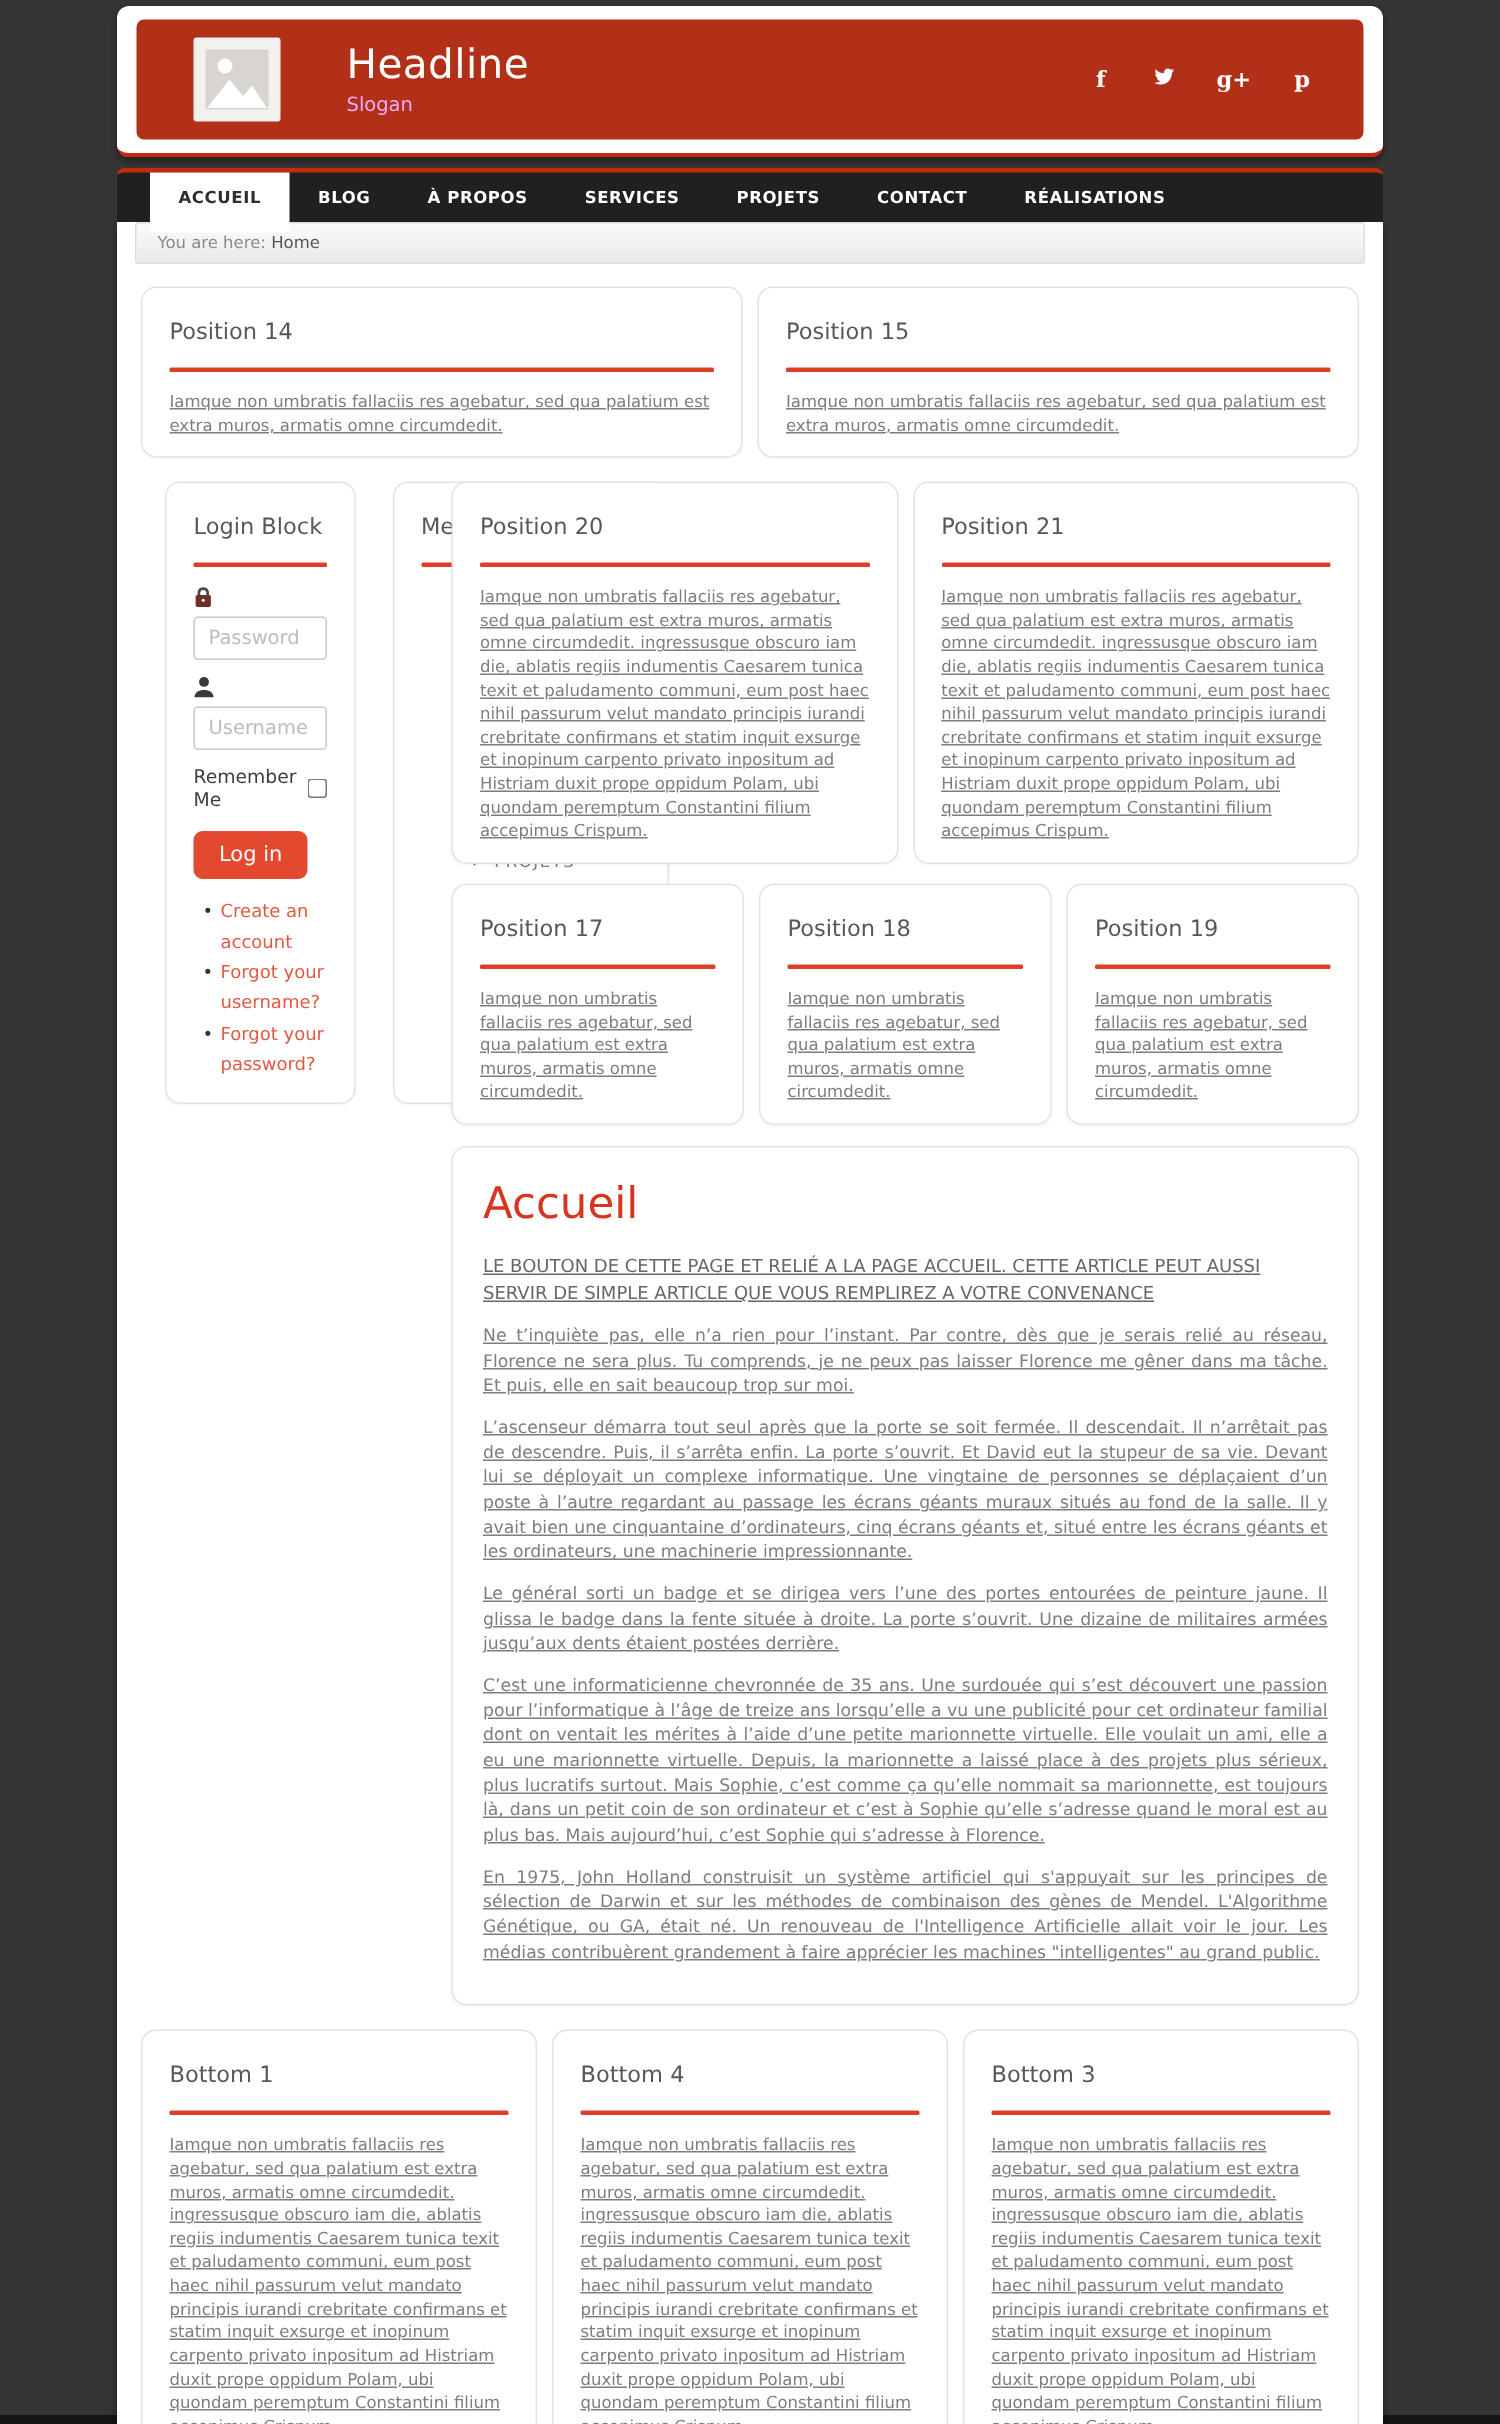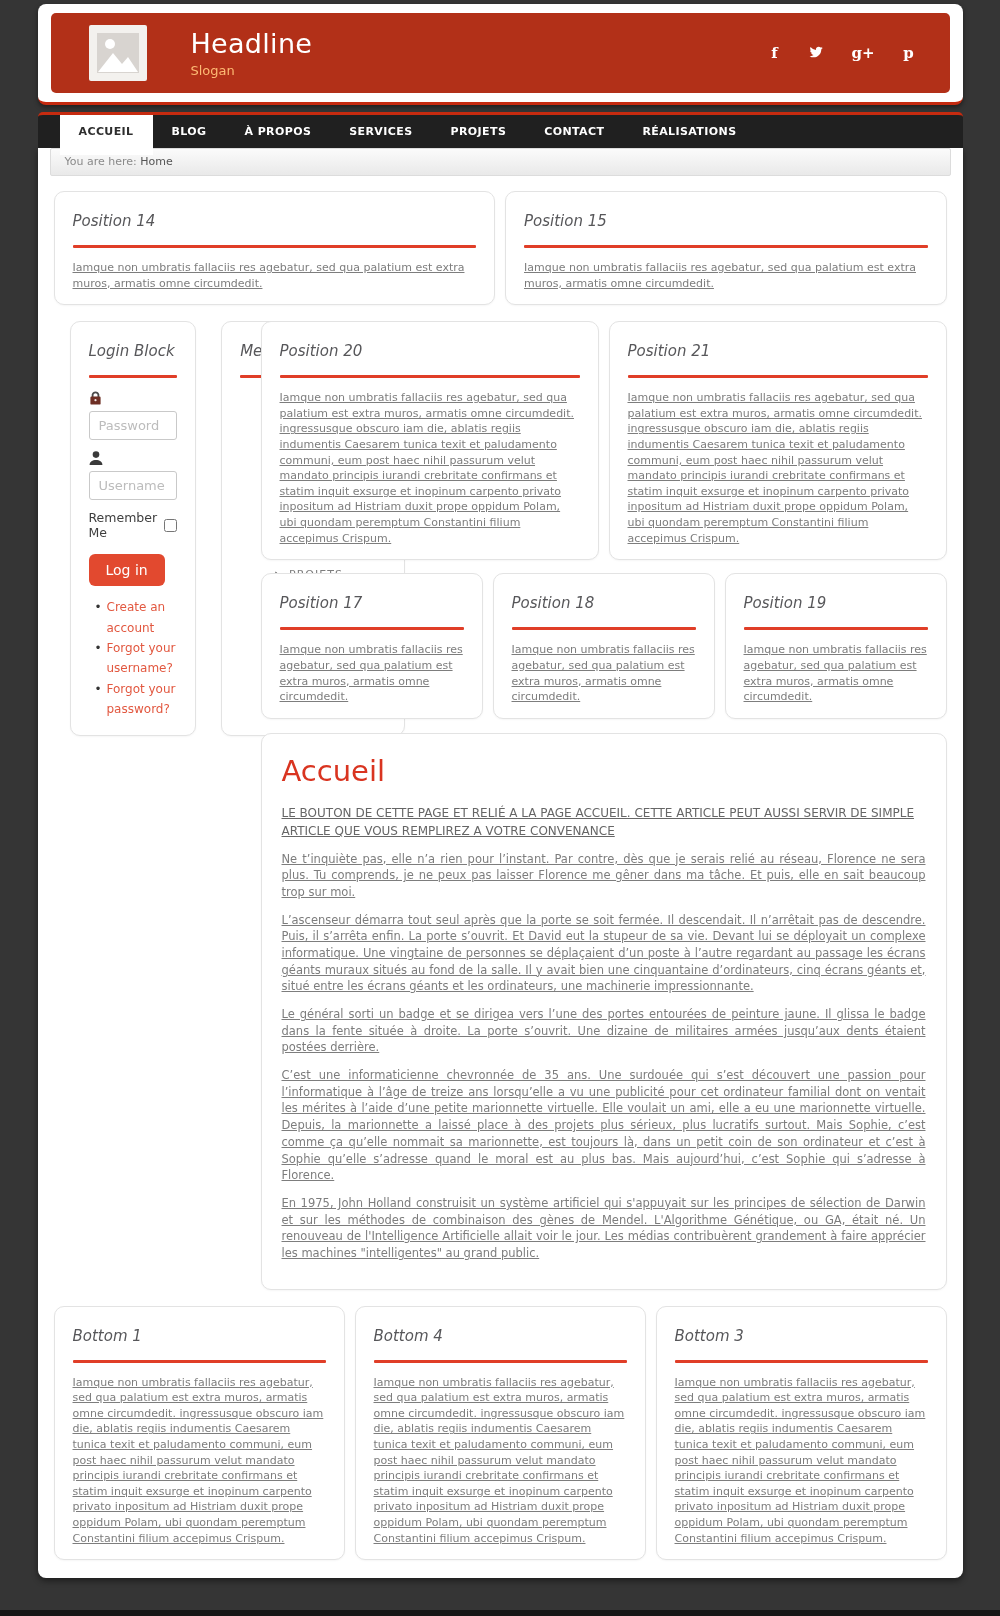--- a/index.html
+++ b/index.html
@@ -3,40 +3,40 @@
 <meta charset="utf-8">
 <style>
   * { box-sizing: border-box; }
   html,body { margin:0; padding:0; }
   body {
     width:1000px; height:1616px; overflow:hidden;
     background:#353535;
     font-family:"DejaVu Sans","Liberation Sans",sans-serif;
     position:relative;
   }
-  .shell { width:925px; margin:0 auto; }
+  .shell { width:844px; margin:0 auto; }
 
   
   .top-wrap {
     margin-top:4px; background:#fff; border-radius:8px;
     border-bottom:3px solid #c42a10; padding:9px 13px;
     box-shadow:0 2px 5px rgba(0,0,0,.45);
   }
   .header-red {
     background:#b23018; border-radius:5px; height:80px;
     display:flex; align-items:center; padding:0 34px 0 38px;
   }
   .logo-box {
     width:58px; height:56px; background:#f3f1ee; border-radius:2px;
     display:flex; align-items:center; justify-content:center;
     margin-right:44px; flex:0 0 auto;
   }
   .title-block { line-height:1.15; }
   .site-title { color:#fff; font-size:27px; letter-spacing:.3px; }
-  .site-slogan { color:#fdba74; font-size:13px; margin-top:5px; }
+  .site-slogan { color:#f0abfc; font-size:13px; margin-top:5px; }
   .social { margin-left:auto; display:flex; align-items:center; gap:27px; }
   .s-ic { color:#fff; font-weight:bold; font-size:14px; text-align:center; min-width:14px; cursor:pointer; }
   .s-ic.serif { font-family:"DejaVu Serif","Liberation Serif",serif; font-size:15px; }
 
   
   .navbar {
     margin:7px auto 0; background:#202020; border-top:3px solid #c62b10;
     border-radius:5px 5px 0 0; height:36px; display:flex; align-items:flex-start;
     padding-left:22px; position:relative; z-index:3;
   }
@@ -57,21 +57,21 @@
     padding:0 14px; font-size:11px; color:#8a8a8a;
   }
   .breadcrumb b { color:#555; font-weight:normal;text-align:right; }
   .content { padding:15px 16px 0; }
 
   
   .card {
     background:#fff; border:1px solid #e3e3e3; border-radius:10px;
     padding:15px 18px 13px; box-shadow:0 1px 2px rgba(0,0,0,.04);
   }
-  .card h3 { margin:5px 0 0; font-size:15px; font-weight:normal; color:#57575a;font-style:italic; }
+  .card h3 { margin:5px 0 0; font-size:15px; font-weight:normal; color:#57575a; }
   .rule { height:3px; background:#e03e28; margin:15px 0 12px; border-radius:1px; }
   .card p { margin:0; font-size:11px; line-height:1.42; color:#7d7d7d;text-decoration:underline; }
 
   .row-2 { display:grid; grid-template-columns:1fr 1fr; gap:10px; }
   .cols { display:grid; grid-template-columns:195px 1fr; gap:12px; margin-top:16px; align-items:start; }
   .sidebar { display:flex; flex-direction:row; gap:25px;margin-left:16px; }
   .row-3 { display:grid; grid-template-columns:1fr 1fr 1fr; gap:10px; margin-top:13px; }
   .bottom-row { display:grid; grid-template-columns:1fr 1fr 1fr; gap:10px; margin-top:16px; }
 
   

